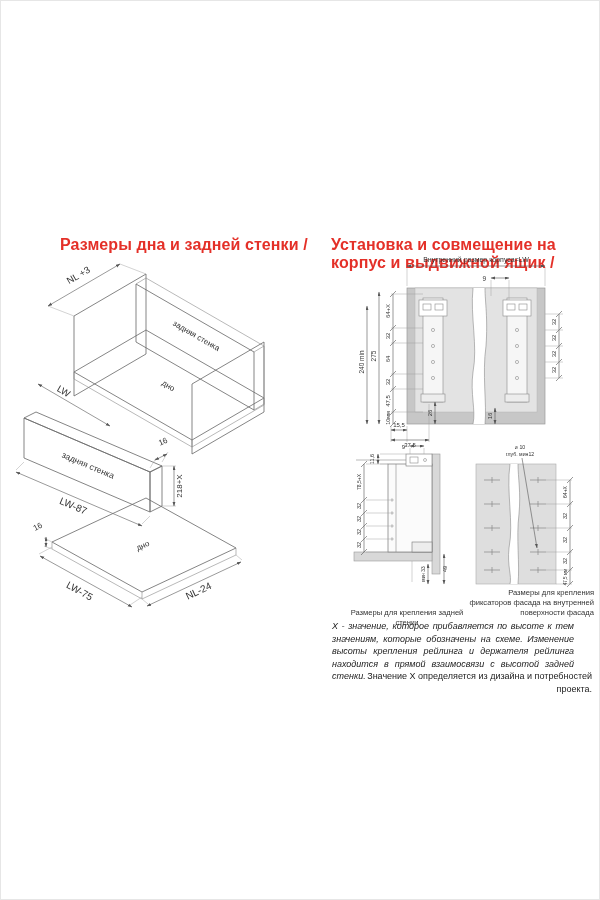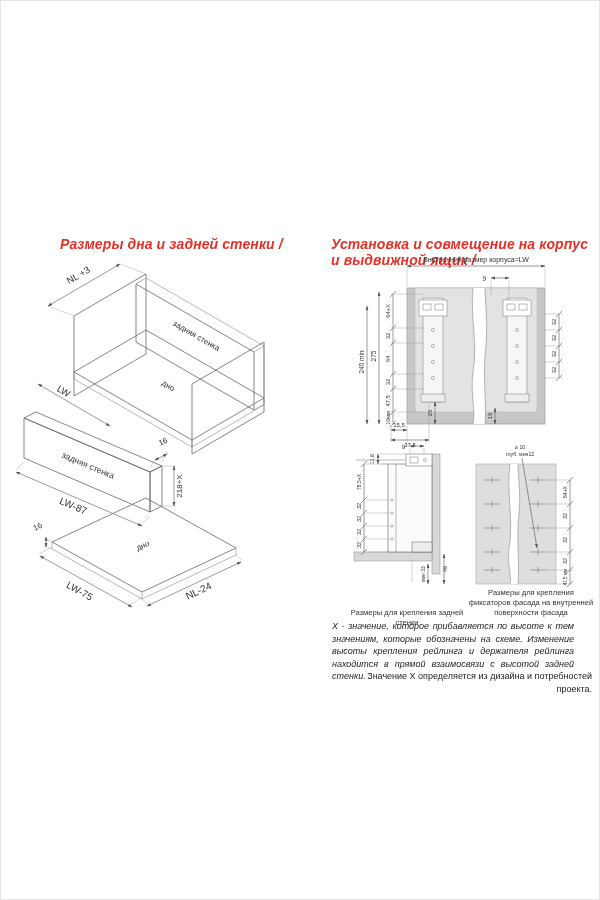--- a/index.html
+++ b/index.html
@@ -1,20 +1,20 @@
 <!DOCTYPE html>
 <html><head>
 <meta charset="utf-8">
 <style>
   html,body{margin:0;padding:0;}
   body{width:600px;height:900px;background:#ffffff;position:relative;overflow:hidden;
        font-family:"Liberation Sans", sans-serif;}
   .page-frame{position:absolute;inset:0;border:1px solid #e6e6e6;pointer-events:none;}
   .abs{position:absolute;}
-  .heading{color:#e43028;font-weight:bold;font-size:14px;letter-spacing:.1px;font-style:italic;}
+  .heading{color:#e43028;font-weight:bold;font-size:16px;letter-spacing:.1px;}
   .caption{font-size:7.6px;color:#333;text-align:center;line-height:1.3;}
   .note{font-size:9px;color:#222;line-height:1.4;text-align:right;}
   .note.just{text-align:justify;}
   svg text{font-family:"Liberation Sans", sans-serif;fill:#333;}
   .ln{stroke:#6f6f6f;stroke-width:.85;fill:none;}
   .ln2{stroke:#8a8a8a;stroke-width:.6;fill:none;}
   .dim{stroke:#555;stroke-width:.6;fill:none;}
   .ext{stroke:#9d9d9d;stroke-width:.45;fill:none;}
 </style>
 </head>
@@ -331,16 +331,16 @@
     <line class="ext" x1="90" y1="144" x2="106" y2="144"></line>
     <text x="101" y="52" transform="rotate(-90 101 52)" font-size="5" text-anchor="middle">64+X</text>
     <text x="101" y="76" transform="rotate(-90 101 76)" font-size="5.5" text-anchor="middle">32</text>
     <text x="101" y="100" transform="rotate(-90 101 100)" font-size="5.5" text-anchor="middle">32</text>
     <text x="101" y="121" transform="rotate(-90 101 121)" font-size="5.5" text-anchor="middle">32</text>
     <text x="101" y="137" transform="rotate(-90 101 137)" font-size="4.6" text-anchor="middle">47,5 мм</text>
   </g>
 </svg>
 
 <div class="abs caption" style="left:346px;top:608px;width:122px;">Размеры для крепления задней стенки</div>
-<div class="abs caption" style="left:468px;top:588px;width:126px;">Размеры для крепления фиксаторов фасада на внутренней поверхности фасада</div>
+<div class="abs caption" style="left:468px;top:588px;width:126px;text-align:right;">Размеры для крепления фиксаторов фасада на внутренней поверхности фасада</div>
 
 <div class="abs note just" style="left:332px;top:620px;width:242px;font-style:italic;">X - значение, которое прибавляется по высоте к тем значениям, которые обозначены на схеме. Изменение высоты крепления рейлинга и держателя рейлинга находится в прямой взаимосвязи с высотой задней стенки.</div>
 <div class="abs note" style="left:350px;top:670px;width:242px;">Значение X определяется из дизайна и потребностей проекта.</div>
 
 </body></html>

